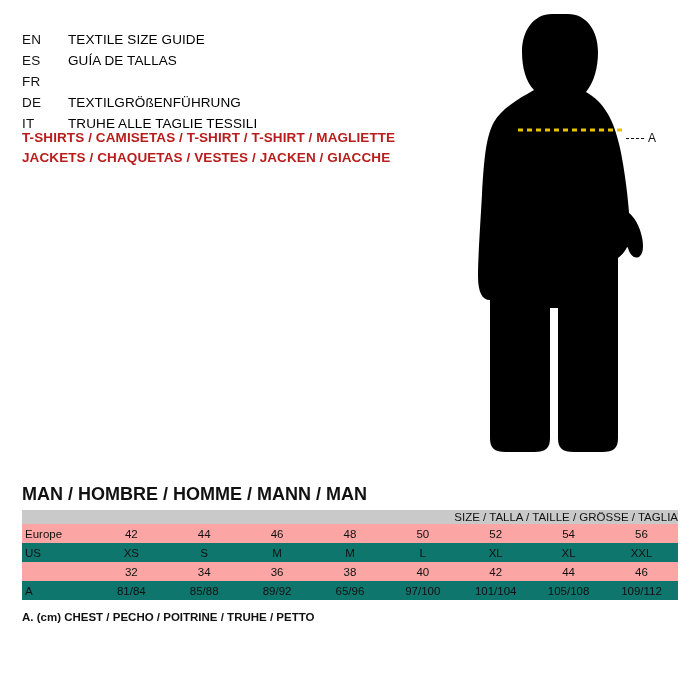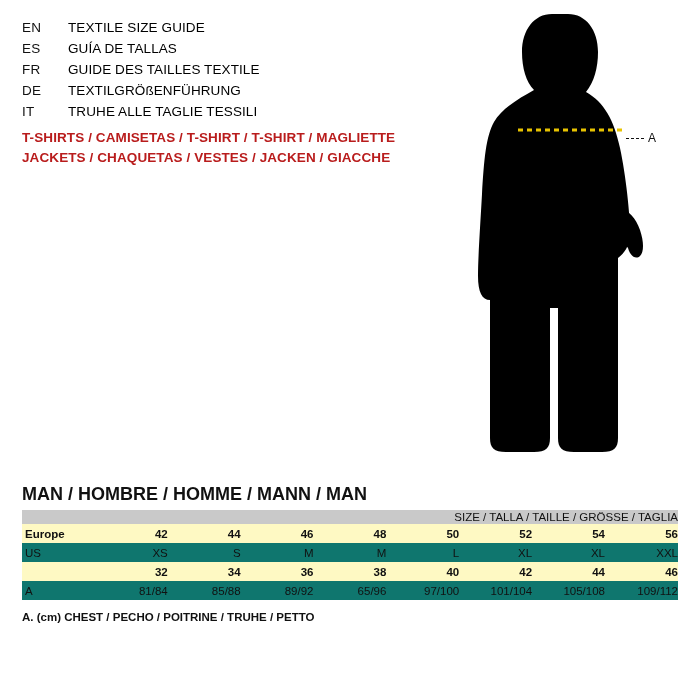--- a/index.html
+++ b/index.html
@@ -18,21 +18,21 @@
   .page {
     position: relative;
     width: 700px;
     height: 700px;
   }
 
   
   .lang-block {
     position: absolute;
     left: 22px;
-    top: 20px;
+    top: 32px;
     width: 420px;
   }
   .lang-row {
     display: flex;
     align-items: baseline;
     height: 21px;
   }
   .lang-code {
     width: 46px;
     font-size: 13.5px;
@@ -105,38 +105,37 @@
   table.size-table {
     border-collapse: collapse;
     width: 656px;
     table-layout: fixed;
   }
   table.size-table td {
     font-size: 11.5px;
     color: #111;
     height: 19px;
     padding: 0;
-    text-align: right;
+    text-align: center;
     vertical-align: middle;
   }
   table.size-table td.first {
     text-align: left;
     padding-left: 3px;
     width: 100px;
   }
   tr.header-row td {
     background: #c9c9c9;
     font-size: 11.5px;
     text-align: right;
     padding-left: 13px;
     height: 14px;
   }
   tr.shade td {
-    background: #fef9c3;
-    font-weight: bold;
+    background: #fca5a5;
   }
   tr.plain td {
     background: #0f766e;
   }
   .footnote {
     margin-top: 11px;
     font-size: 11.5px;
     font-weight: bold;
     color: #111;
     white-space: nowrap;
@@ -151,21 +150,20 @@
     <div class="lang-row">
       <div class="lang-code">EN</div>
       <div class="lang-text">TEXTILE SIZE GUIDE</div>
     </div>
     <div class="lang-row">
       <div class="lang-code">ES</div>
       <div class="lang-text">GUÍA DE TALLAS</div>
     </div>
     <div class="lang-row">
       <div class="lang-code">FR</div>
-      <div class="lang-text">GUIDE DES TAILLES TEXTILE</div>
     </div>
     <div class="lang-row">
       <div class="lang-code">DE</div>
       <div class="lang-text">TEXTILGRÖßENFÜHRUNG</div>
     </div>
     <div class="lang-row">
       <div class="lang-code">IT</div>
       <div class="lang-text">TRUHE ALLE TAGLIE TESSILI</div>
     </div>
   </div>

